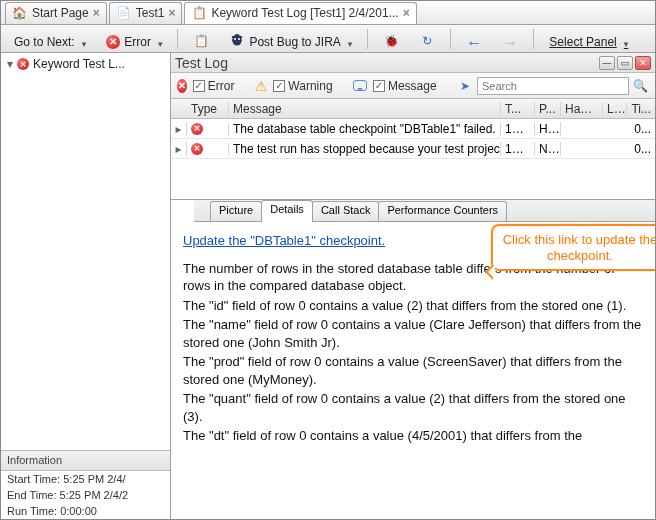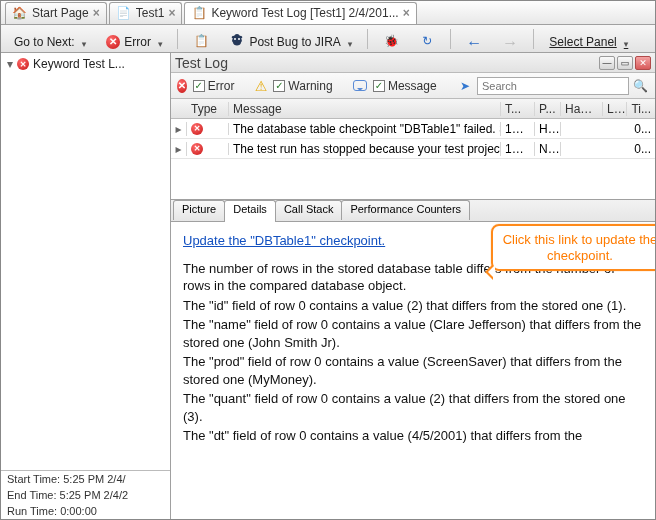--- a/index.html
+++ b/index.html
@@ -33,21 +33,21 @@
   .grid{ border-bottom:1px solid #a0a0a0; }
   .gridhead, .gridrow{ display:flex; align-items:center; height:20px; font-size:11px;}
   .gridhead{ background:linear-gradient(#f6f6f6,#e3e3e3); border-bottom:1px solid #bbb;color:#333;}
   .gridrow{ border-bottom:1px solid #e4e4e4; background:#fff;}
   .cell{ padding:0 4px; overflow:hidden; white-space:nowrap; text-overflow:ellipsis; border-right:1px solid #d6d6d6;}
   .c-exp{width:16px;flex:none;text-align:center;color:#666;}
   .c-type{width:42px;flex:none;}
   .c-msg{flex:1;min-width:0;display:flex;align-items:center;gap:4px;}
   .c-t{width:34px;flex:none;} .c-p{width:26px;flex:none;} .c-has{width:42px;flex:none;} .c-l{width:24px;flex:none;} .c-ti{width:28px;flex:none;border-right:none;text-align:right;}
   .gridbody{height:80px;background:#fff;}
-  .btabs{display:flex;border-bottom:1px solid #a0a0a0;background:linear-gradient(#f2f2f2,#e6e6e6);height:22px;align-items:flex-start;padding-left:2px;gap:0;}
+  .btabs{display:flex;border-bottom:1px solid #a0a0a0;background:linear-gradient(#f2f2f2,#e6e6e6);height:22px;align-items:center;padding-left:16px;gap:0;margin-left:23px;}
   .btab{border:1px solid #a0a0a0; border-bottom:none; height:20px; padding:2px 8px 0; font-size:11px; background:linear-gradient(#f8f8f8,#e6e6e6); border-radius:3px 3px 0 0; margin-right:-1px;}
   .btab.active{background:#fff;height:22px;position:relative;z-index:2;}
   .details{flex:1;overflow:hidden;background:#fff;padding:10px 12px;position:relative;font-size:13px;line-height:1.35;color:#111;}
   .details a{color:#1250c0;text-decoration:underline;font-size:13px;}
   .para{margin-top:10px;font-size:13px;max-width:460px;}
   .callout{position:absolute;top:2px;left:320px;width:178px;border:2px solid #ff8a1a;border-radius:8px;background:#fff;color:#ff7b00;padding:6px 8px;text-align:center;font-size:13px;line-height:1.2;box-shadow:0 0 0 1px rgba(255,140,30,.1);}
   .callout::before{content:"";position:absolute;left:-16px;top:38px;border:8px solid transparent;border-right-color:#ff8a1a;}
   .callout::after{content:"";position:absolute;left:-12px;top:39px;border:7px solid transparent;border-right-color:#fff;}
   svg{display:block;}
   .ico{width:16px;height:16px;display:flex;align-items:center;justify-content:center;}
@@ -123,20 +123,21 @@
 
   <div class="leftcol">
     <div class="tree">
       <div class="tree-item">
         <span style="color:#666;">▾</span>
         <span class="err-circ" style="width:12px;height:12px;font-size:8px;">✕</span>
         <span>Keyword Test L...</span>
       </div>
     </div>
     <div class="infoblock">
+      <div class="panehead">Information</div>
       <div class="row">Start Time: 5:25 PM 2/4/</div>
       <div class="row">End Time: 5:25 PM 2/4/2</div>
       <div class="row">Run Time: 0:00:00</div>
     </div>
   </div>
 
   <div class="rightcol">
     <div class="tloghead">
       <span class="tloghead-title">Test Log</span>
       <div class="winbtns">

